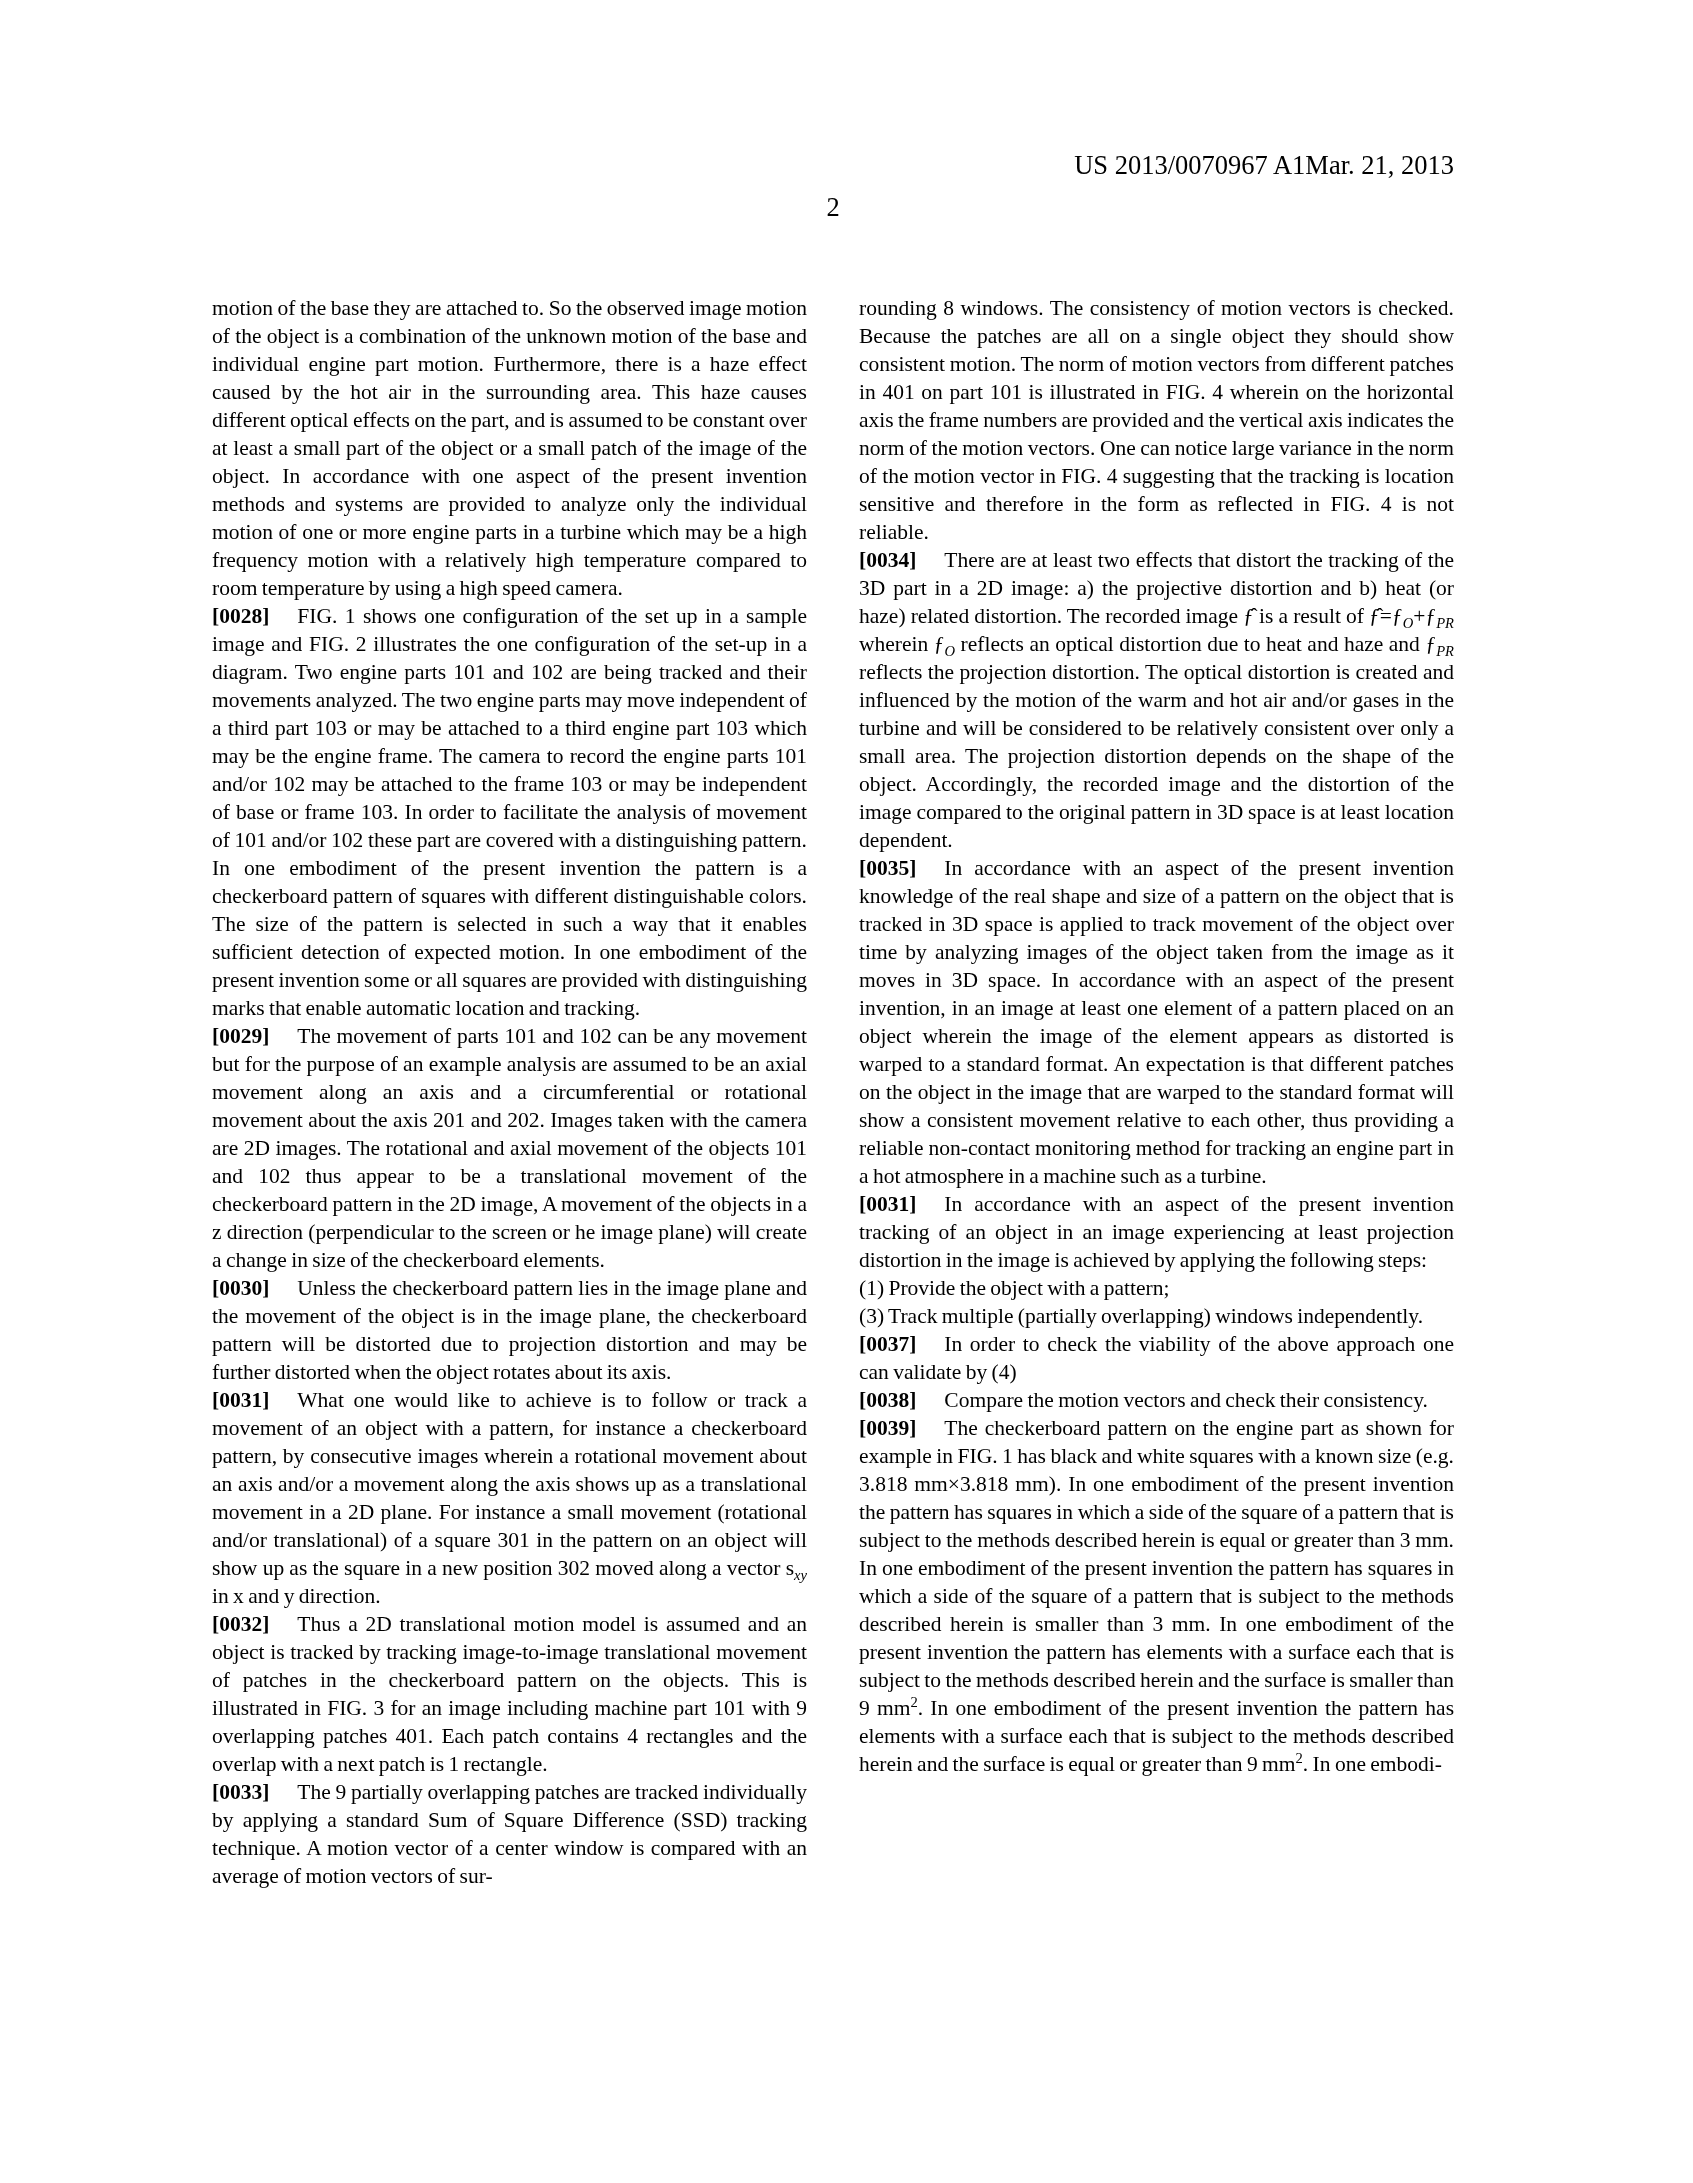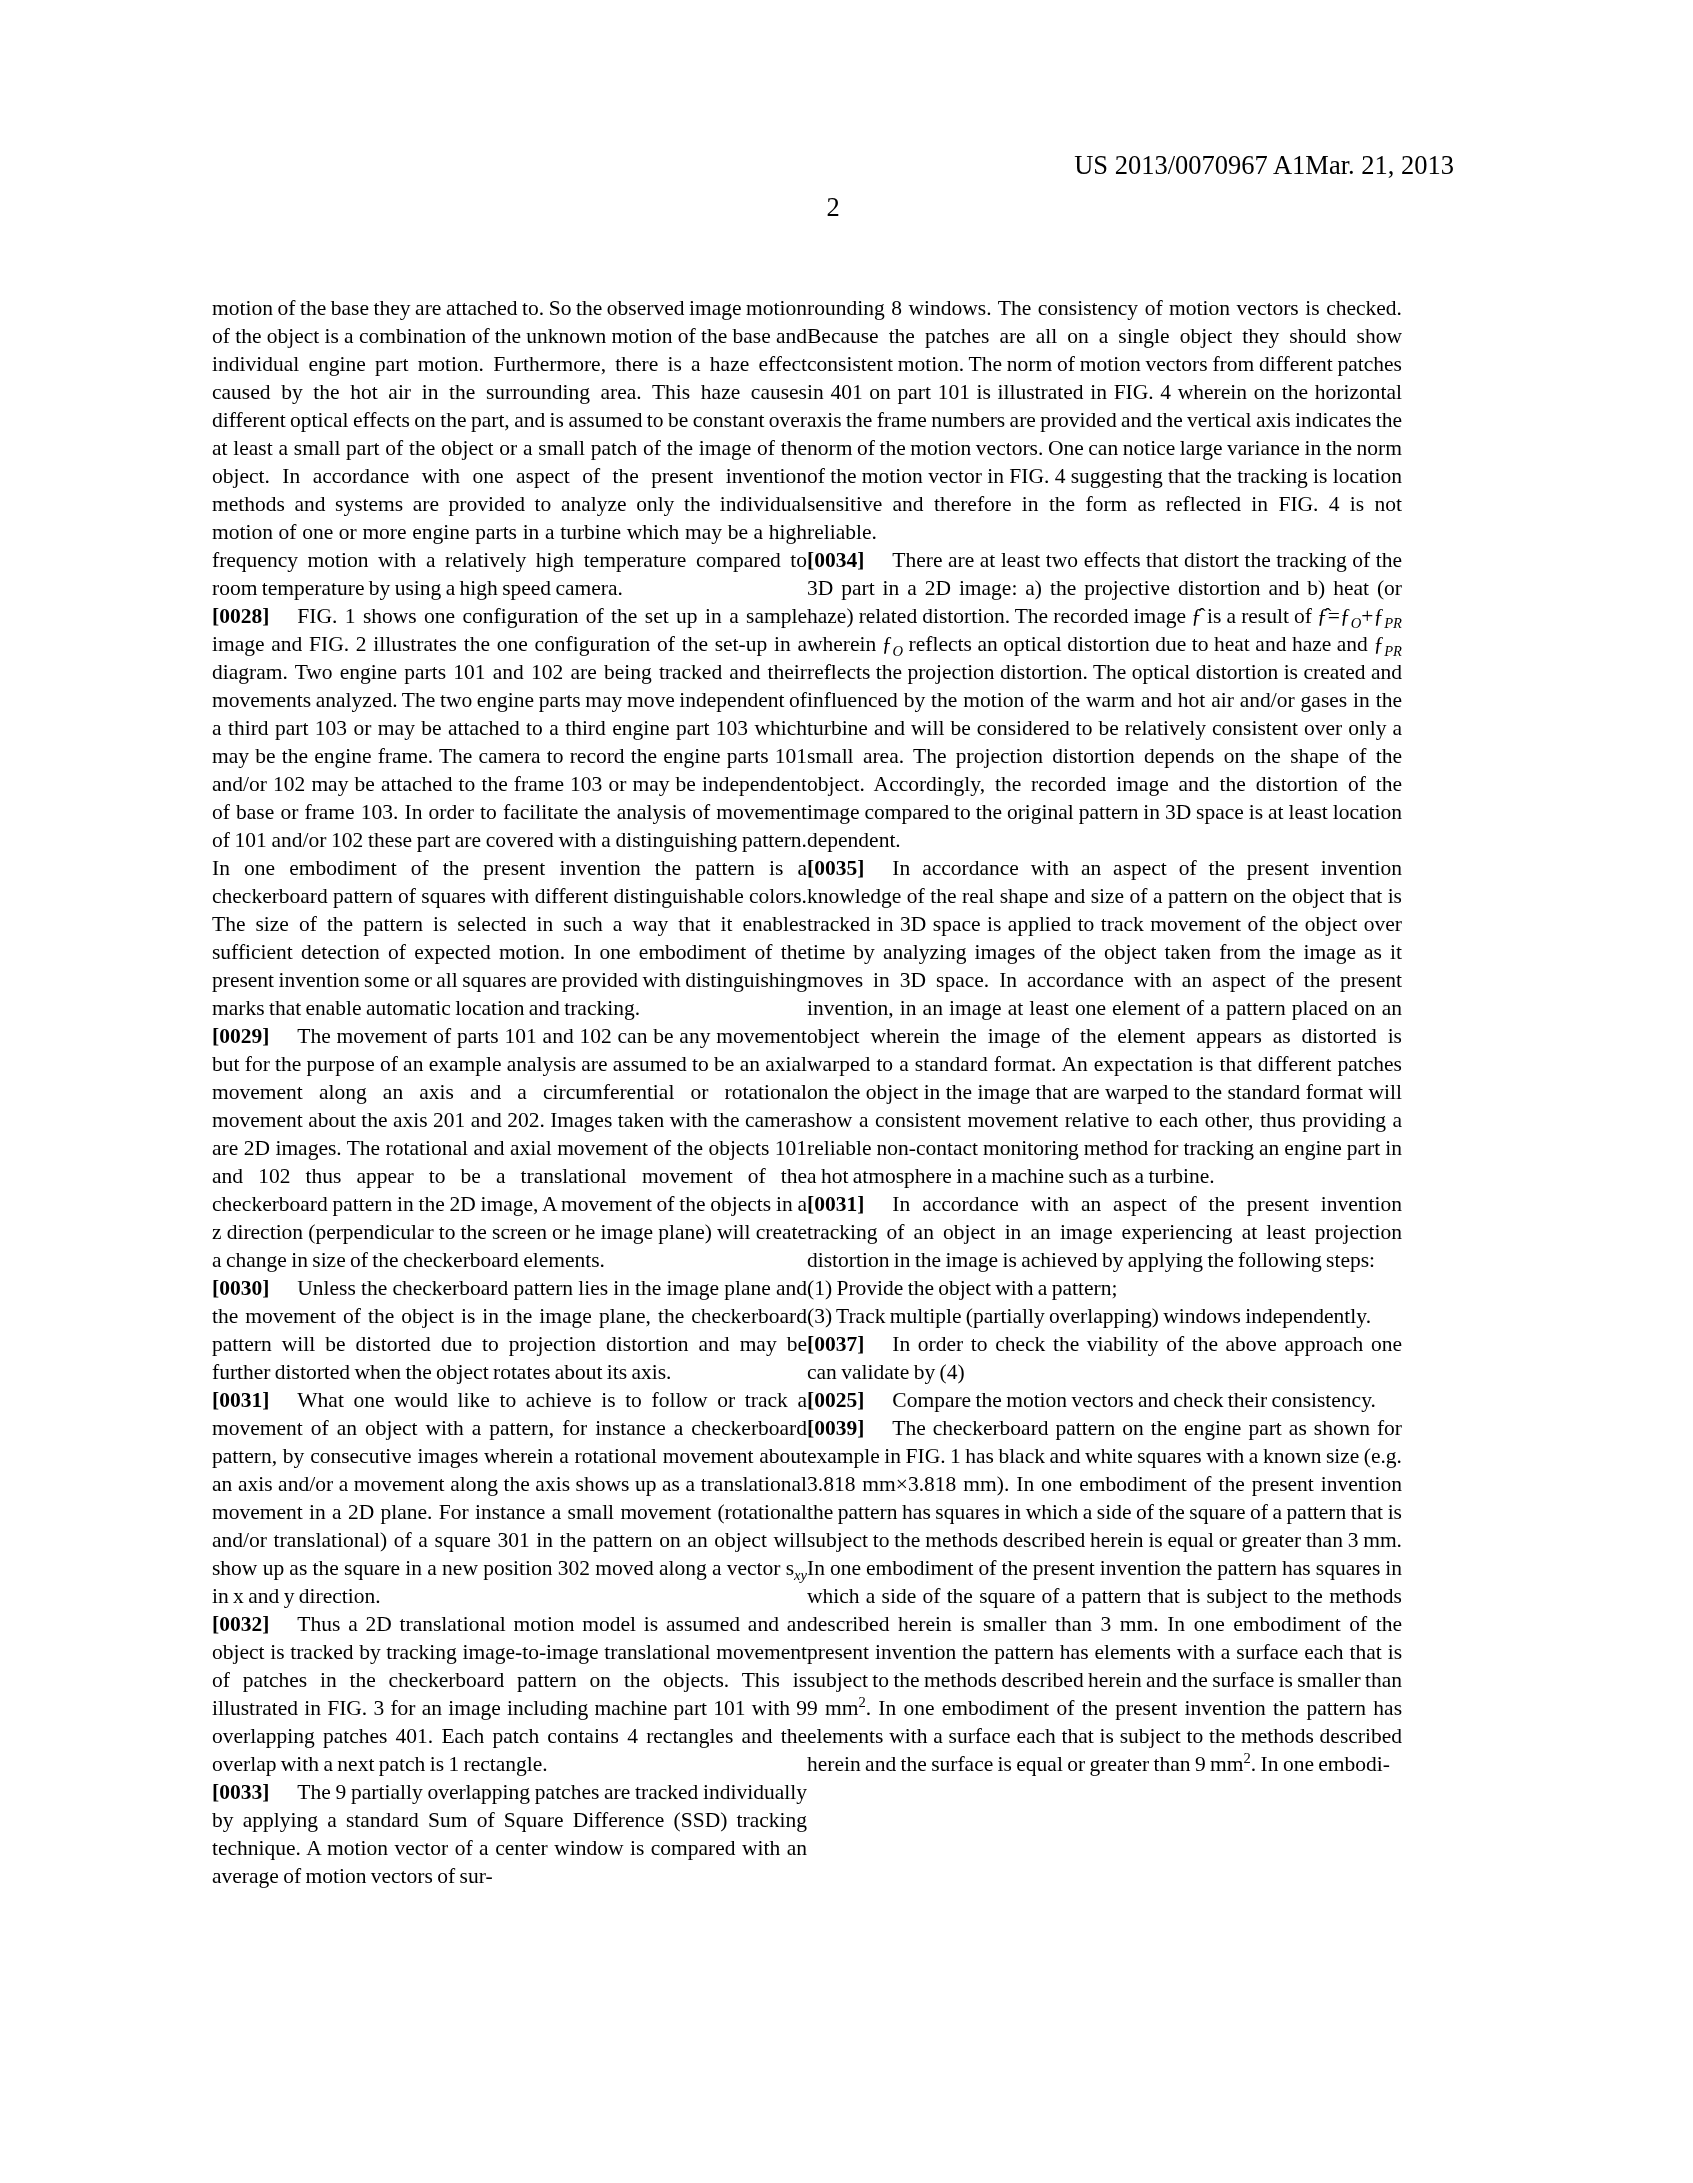--- a/index.html
+++ b/index.html
@@ -14,21 +14,21 @@
     position:absolute;top:151px;left:212px;width:1242px;
     display:flex;justify-content:flex-end;
     font-size:26.5px;line-height:1.1;
   }
   .page-number{
     position:absolute;top:193px;left:212px;width:1242px;
     text-align:center;font-size:26.5px;line-height:1.1;
   }
   .columns{
     position:absolute;top:294px;left:212px;width:1242px;
-    display:flex;
+    display:flex;gap:52px;
   }
   .col{
     width:595px;
     font-size:21.5px;line-height:28px;
     text-align:justify;
     word-spacing:-1px;
   }
   .para{margin:0;padding:0;}
   .ptag{font-weight:bold;margin-right:28px;}
   .bold{font-weight:normal;}
@@ -56,17 +56,17 @@
       <p class="para"><span class="ptag">[0033]</span>The 9 partially overlapping patches are tracked individually by applying a standard Sum of Square Difference (SSD) tracking technique. A motion vector of a center window is compared with an average of motion vectors of sur-</p>
     </div>
   <div class="col" id="right-col">
       <p class="para">rounding 8 windows. The consistency of motion vectors is checked. Because the patches are all on a single object they should show consistent motion. The norm of motion vectors from different patches in <span class="bold">401</span> on part <span class="bold">101</span> is illustrated in FIG. 4 wherein on the horizontal axis the frame numbers are provided and the vertical axis indicates the norm of the motion vectors. One can notice large variance in the norm of the motion vector in FIG. 4 suggesting that the tracking is location sensitive and therefore in the form as reflected in FIG. 4 is not reliable.</p>
       <p class="para"><span class="ptag">[0034]</span>There are at least two effects that distort the tracking of the 3D part in a 2D image: a) the projective distortion and b) heat (or haze) related distortion. The recorded image <span>ƒ̂</span> is a result of <span>ƒ̂</span>=<span>ƒ</span><sub class="ital">O</sub>+<span>ƒ</span><sub class="ital">PR</sub> wherein <span>ƒ</span><sub class="ital">O</sub> reflects an optical distortion due to heat and haze and <span>ƒ</span><sub class="ital">PR</sub> reflects the projection distortion. The optical distortion is created and influenced by the motion of the warm and hot air and/or gases in the turbine and will be considered to be relatively consistent over only a small area. The projection distortion depends on the shape of the object. Accordingly, the recorded image and the distortion of the image compared to the original pattern in 3D space is at least location dependent.</p>
       <p class="para"><span class="ptag">[0035]</span>In accordance with an aspect of the present invention knowledge of the real shape and size of a pattern on the object that is tracked in 3D space is applied to track movement of the object over time by analyzing images of the object taken from the image as it moves in 3D space. In accordance with an aspect of the present invention, in an image at least one element of a pattern placed on an object wherein the image of the element appears as distorted is warped to a standard format. An expectation is that different patches on the object in the image that are warped to the standard format will show a consistent movement relative to each other, thus providing a reliable non-contact monitoring method for tracking an engine part in a hot atmosphere in a machine such as a turbine.</p>
       <p class="para"><span class="ptag">[0031]</span>In accordance with an aspect of the present invention tracking of an object in an image experiencing at least projection distortion in the image is achieved by applying the following steps:</p>
       <p class="para">(1) Provide the object with a pattern;</p>
       <p class="para">(3) Track multiple (partially overlapping) windows independently.</p>
       <p class="para"><span class="ptag">[0037]</span>In order to check the viability of the above approach one can validate by (4)</p>
-      <p class="para"><span class="ptag">[0025]</span>Compare the motion vectors and check their consistency.</p>
+      <p class="para"><span class="ptag">[0038]</span>Compare the motion vectors and check their consistency.</p>
       <p class="para"><span class="ptag">[0039]</span>The checkerboard pattern on the engine part as shown for example in FIG. 1 has black and white squares with a known size (e.g. 3.818 mm×3.818 mm). In one embodiment of the present invention the pattern has squares in which a side of the square of a pattern that is subject to the methods described herein is equal or greater than 3 mm. In one embodiment of the present invention the pattern has squares in which a side of the square of a pattern that is subject to the methods described herein is smaller than 3 mm. In one embodiment of the present invention the pattern has elements with a surface each that is subject to the methods described herein and the surface is smaller than 9 mm<sup>2</sup>. In one embodiment of the present invention the pattern has elements with a surface each that is subject to the methods described herein and the surface is equal or greater than 9 mm<sup>2</sup>. In one embodi-</p>
     </div>
 </div>
 
 
 </body></html>

